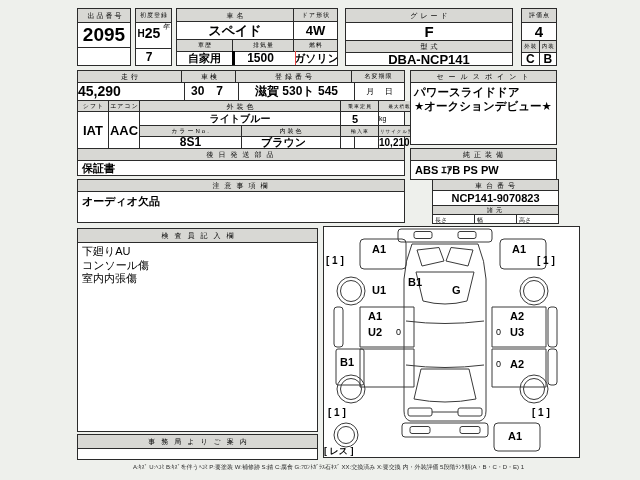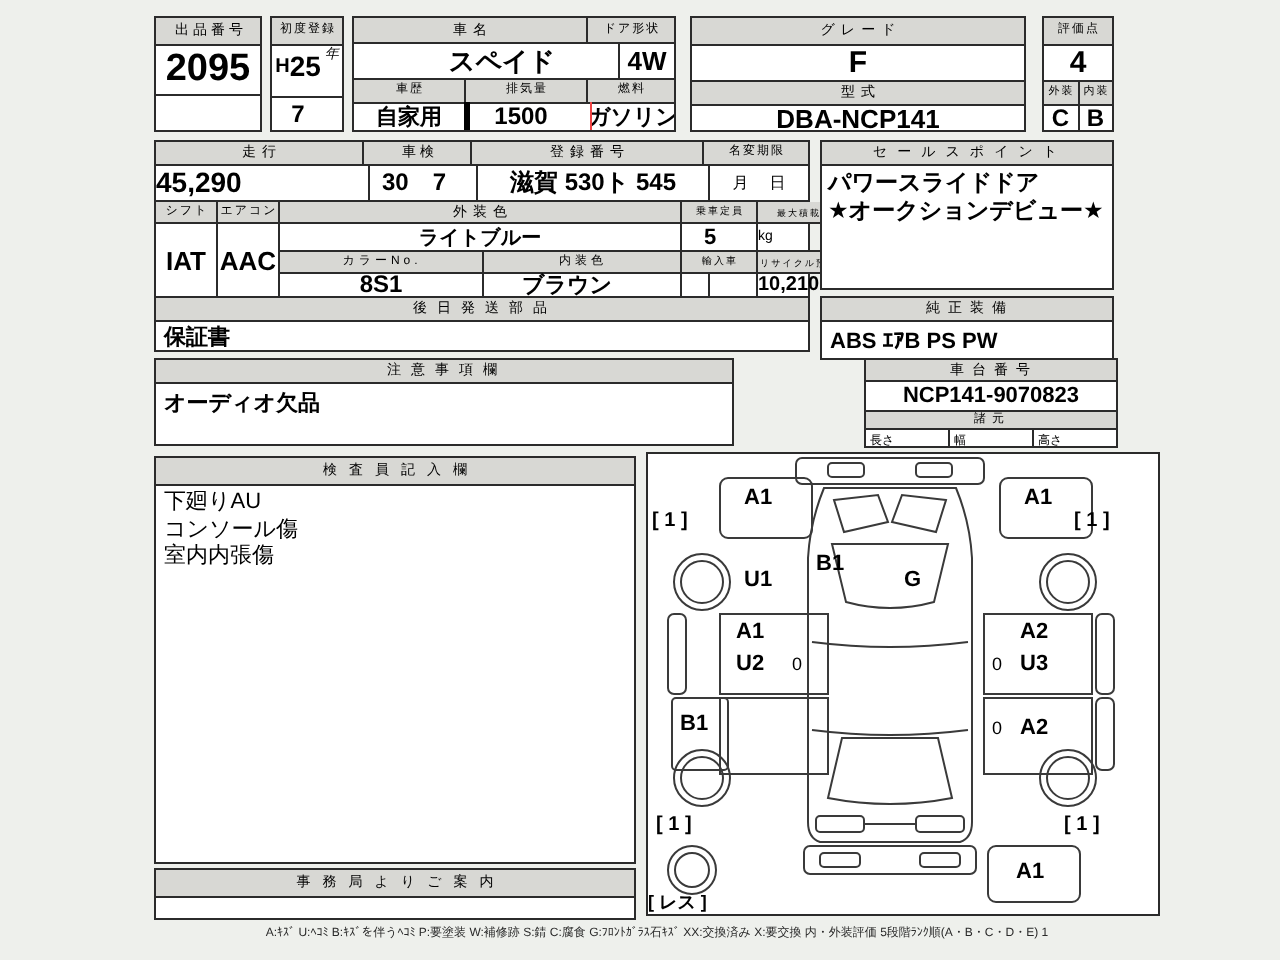--- a/index.html
+++ b/index.html
@@ -52,21 +52,21 @@
         <span class="unit">月</span>
     </div>
   </div>
 
   <div class="box" style="left:176px;top:8px;width:162px;height:58px;">
     <div class="row" style="height:13px;flex:0 0 auto;">
       <div class="hdr" style="flex:0 0 116px;border-right:1px solid #2b2b2b;">車名</div>
       <div class="hdr tiny" style="flex:1;">ドア形状</div>
     </div>
     <div class="row bb" style="height:17px;flex:0 0 auto;">
-      <div class="val" style="flex:0 0 116px;border-right:1px solid #2b2b2b;font-size:13px;margin-left:16px;">スペイド</div>
+      <div class="val" style="flex:0 0 116px;border-right:1px solid #2b2b2b;font-size:13px;">スペイド</div>
       <div class="val" style="flex:1;font-size:13px;">4W</div>
     </div>
     <div class="row" style="height:11px;flex:0 0 auto;">
       <div class="hdr tiny" style="flex:0 0 55px;border-right:1px solid #2b2b2b;height:11px;">車歴</div>
       <div class="hdr tiny" style="flex:0 0 60px;border-right:1px solid #2b2b2b;height:11px;">排気量</div>
       <div class="hdr tiny" style="flex:1;height:11px;">燃料</div>
     </div>
     <div class="row" style="flex:1;">
       <div class="val" style="flex:0 0 55px;border-right:3px solid #000000;font-size:11px;">自家用</div>
       <div class="val" style="flex:0 0 60px;border-right:1px solid #ef4444;font-size:12px;">
@@ -184,21 +184,21 @@
       <div>パワースライドドア</div>
       <div>★オークションデビュー★</div>
     </div>
   </div>
 
   <div class="box" style="left:410px;top:148px;width:147px;height:32px;">
     <div class="hdr" style="height:11px;letter-spacing:4px;">純正装備</div>
     <div class="val left" style="flex:1;font-size:11px;">ABS ｴｱB PS PW</div>
   </div>
 
-  <div class="box" style="left:77px;top:179px;width:290px;height:44px;">
+  <div class="box" style="left:77px;top:179px;width:328px;height:44px;">
     <div class="hdr" style="height:11px;letter-spacing:5px;">注意事項欄</div>
     <div style="flex:1;padding:2px 4px;font-weight:bold;font-size:11px;">オーディオ欠品</div>
   </div>
 
   <div class="box" style="left:432px;top:179px;width:127px;height:45px;">
     <div class="hdr" style="height:10px;letter-spacing:4px;">車台番号</div>
     <div class="val bb" style="height:14px;font-size:11px;">NCP141-9070823</div>
     <div class="hdr tiny" style="height:8px;letter-spacing:3px;">諸元</div>
     <div class="row" style="flex:1;">
       <div style="flex:1;font-size:6px;padding:1px 0 0 2px;">長さ</div>

